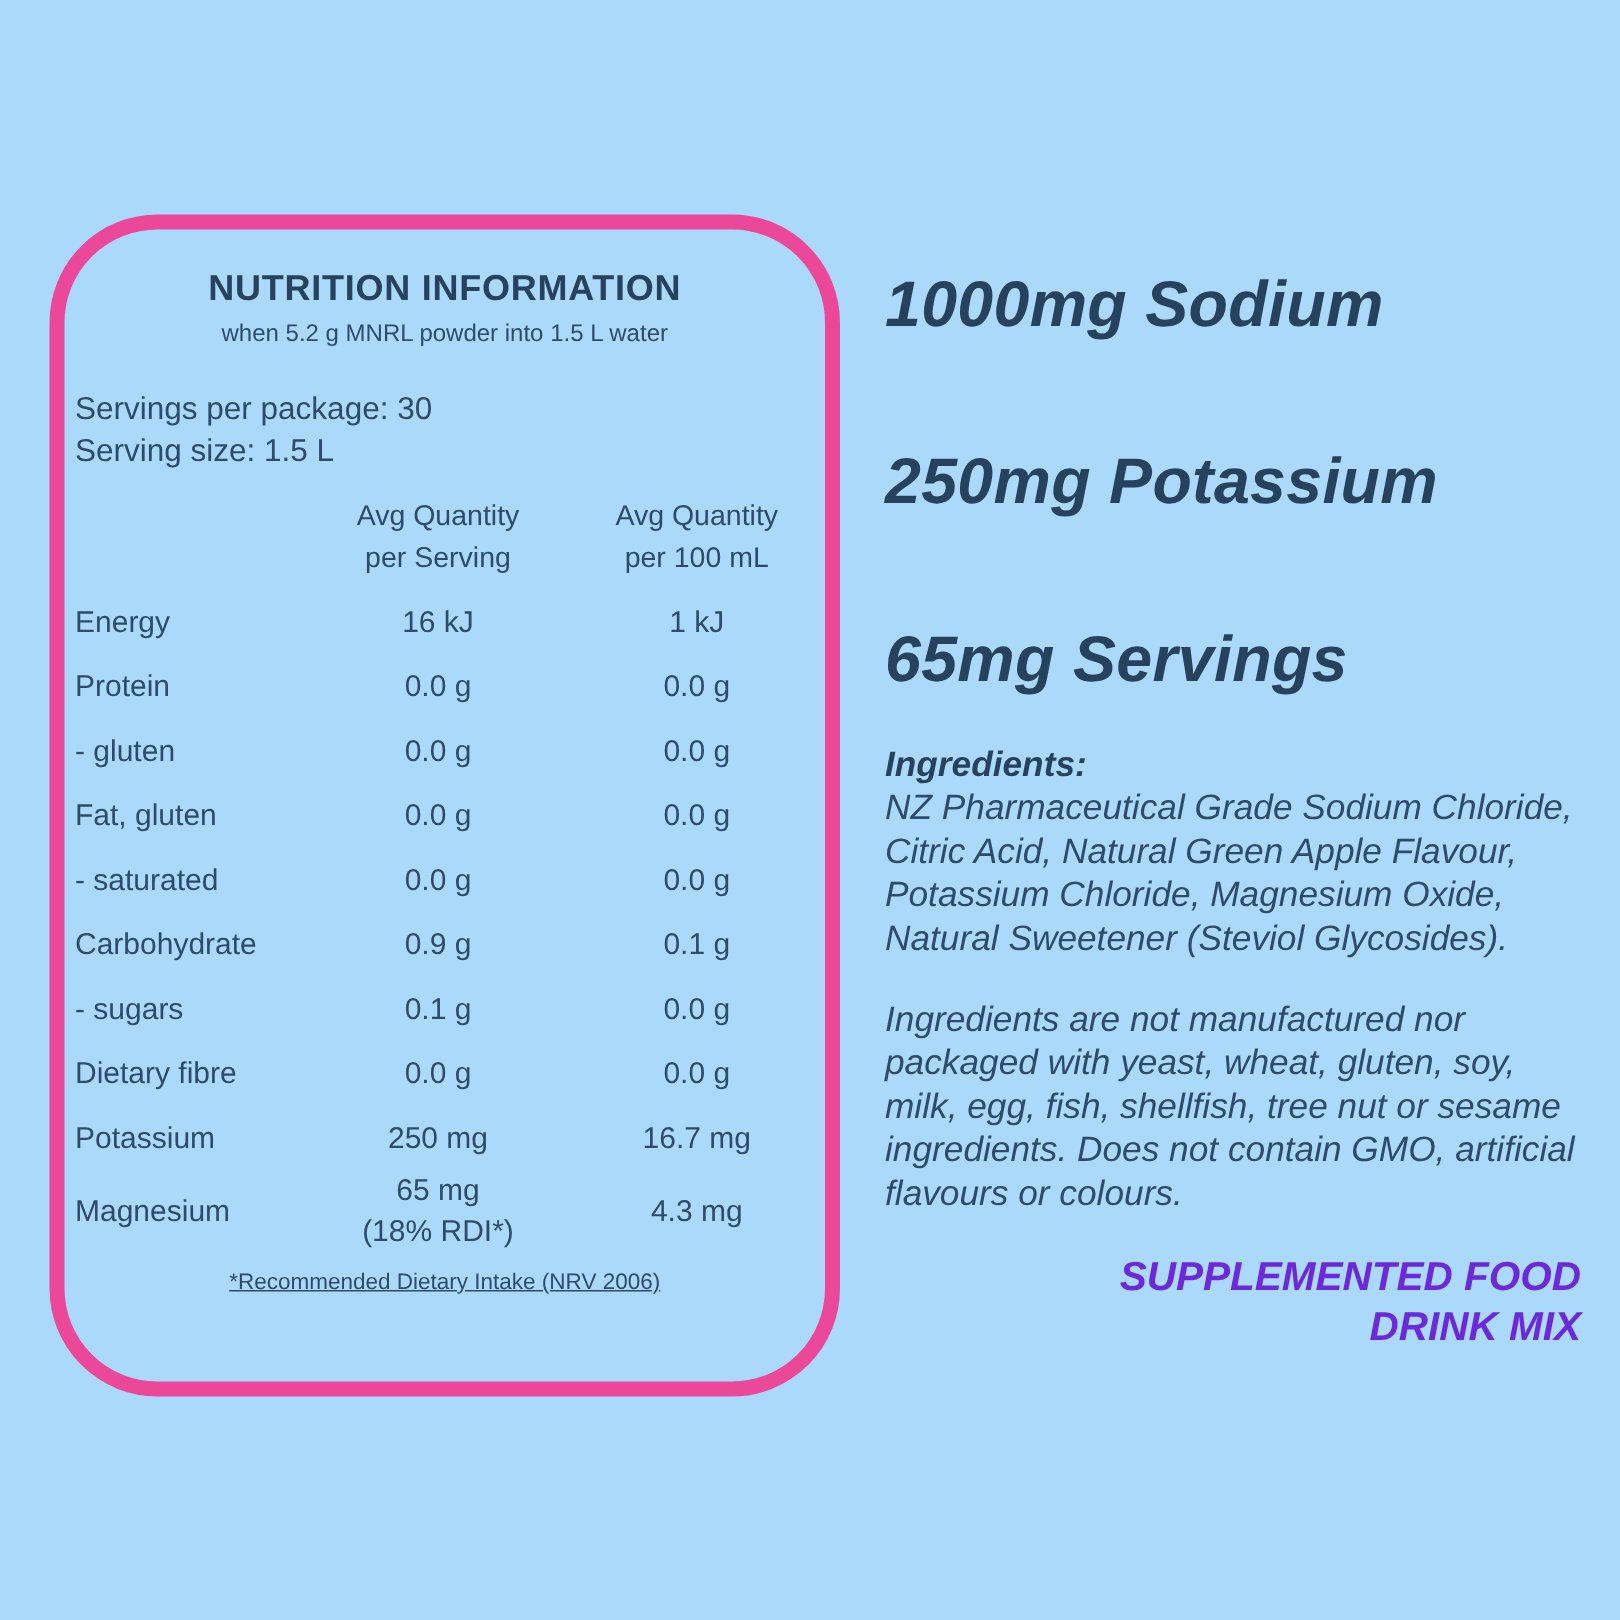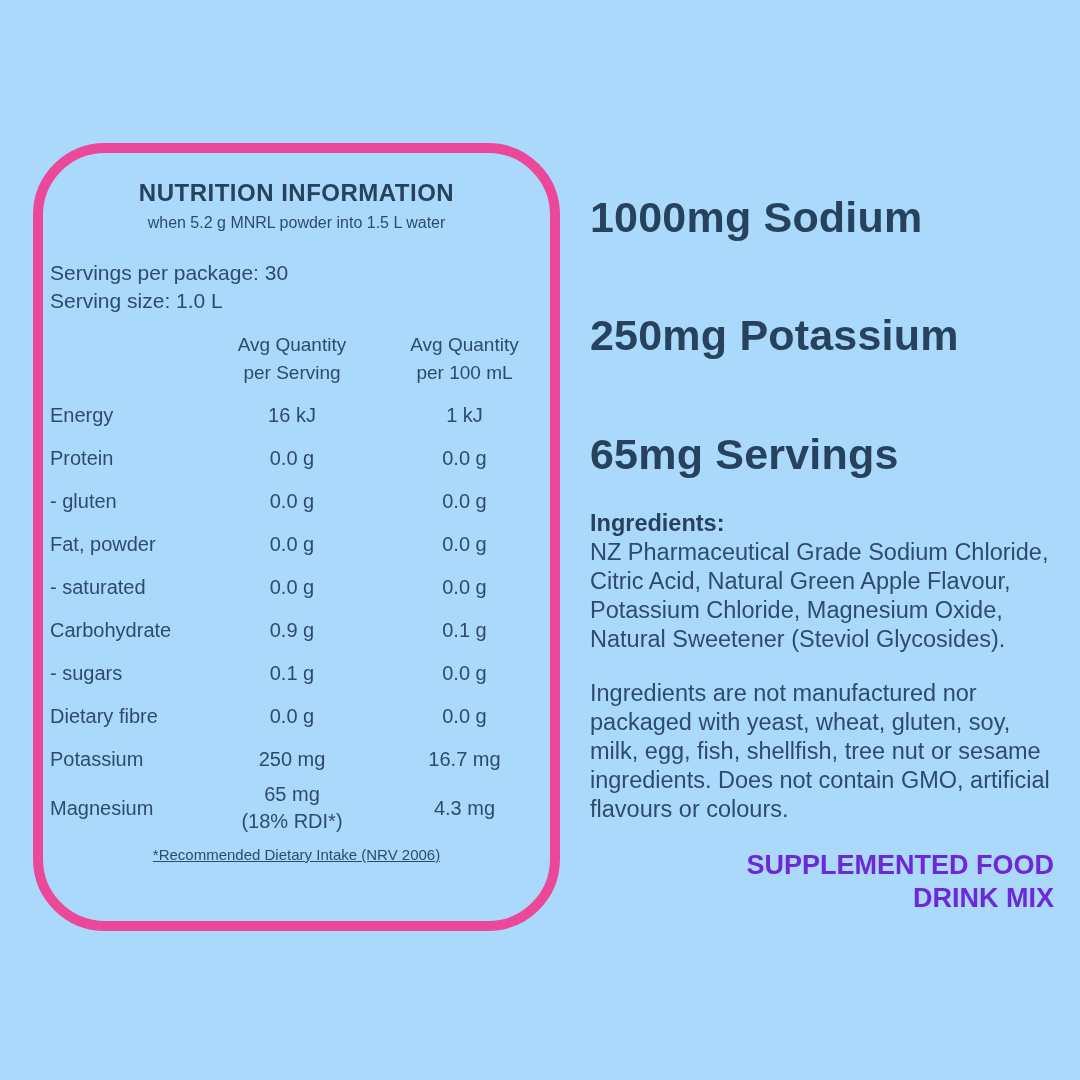--- a/index.html
+++ b/index.html
@@ -61,22 +61,23 @@
   .panel-footnote {
     text-align: center;
     font-size: 15px;
     margin-top: 11px;
     text-decoration: underline;
   }
 
   
   .right-col {
     position: absolute;
-    left: 590px; top: 194px;
+    left: 590px; top: 180px;
     width: 464px;
+    font-style: italic;
   }
   .headline {
     font-size: 43px;
     font-weight: bold;
     color: #27425C;
     line-height: 1.1;
     margin-bottom: 71px;
     letter-spacing: 0.2px;
   }
   .headline.last { margin-bottom: 32px; }
@@ -108,21 +109,21 @@
 </style>
 </head>
 <body>
 
 <div class="nutrition-panel">
   <div class="panel-title">NUTRITION INFORMATION</div>
   <div class="panel-subtitle">when 5.2 g MNRL powder into 1.5 L water</div>
 
   <div class="serving-info">
     <div>Servings per package: 30</div>
-    <div>Serving size: 1.0 L</div>
+    <div>Serving size: 1.5 L</div>
   </div>
 
   <div class="col-headers">
     <div></div>
     <div class="col-head preline">Avg Quantity
 per Serving</div>
     <div class="col-head preline">Avg Quantity
 per 100 mL</div>
   </div>
 
@@ -136,21 +137,21 @@
       <div class="cell-label">Protein</div>
       <div class="cell-val">0.0 g</div>
       <div class="cell-val">0.0 g</div>
     </div>
     <div class="nutrient-row">
       <div class="cell-label">- gluten</div>
       <div class="cell-val">0.0 g</div>
       <div class="cell-val">0.0 g</div>
     </div>
     <div class="nutrient-row">
-      <div class="cell-label">Fat, powder</div>
+      <div class="cell-label">Fat, gluten</div>
       <div class="cell-val">0.0 g</div>
       <div class="cell-val">0.0 g</div>
     </div>
     <div class="nutrient-row">
       <div class="cell-label">- saturated</div>
       <div class="cell-val">0.0 g</div>
       <div class="cell-val">0.0 g</div>
     </div>
     <div class="nutrient-row">
       <div class="cell-label">Carbohydrate</div>

